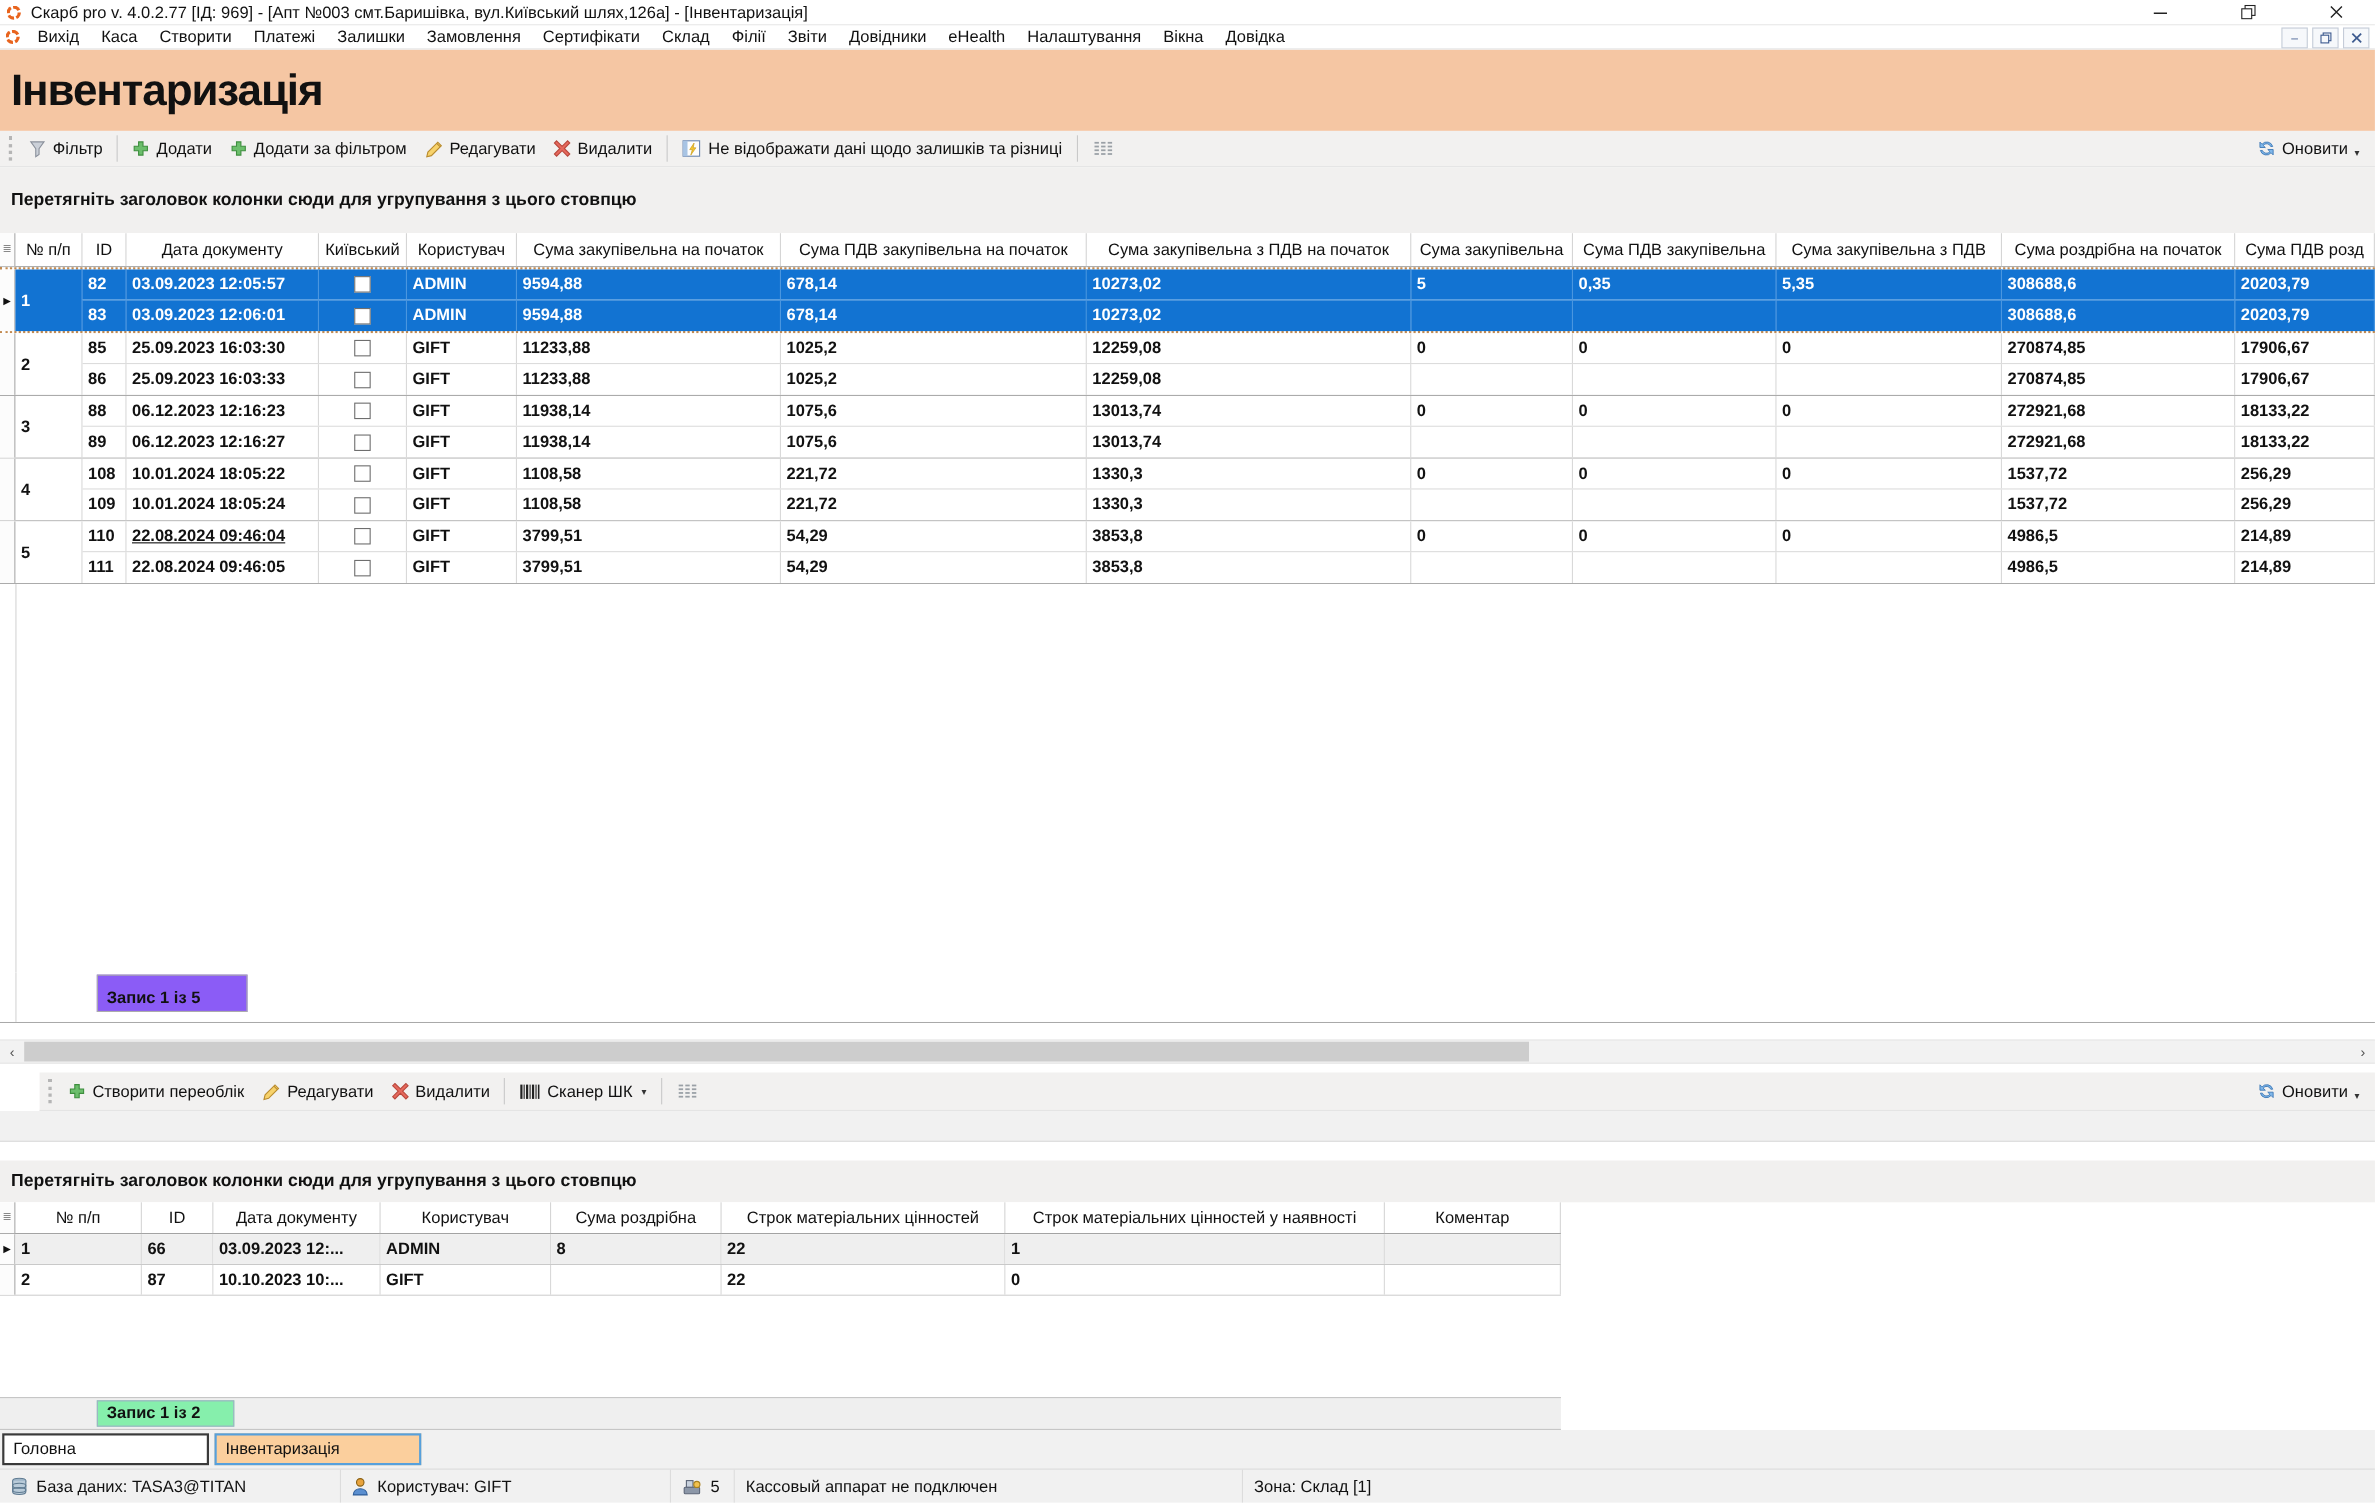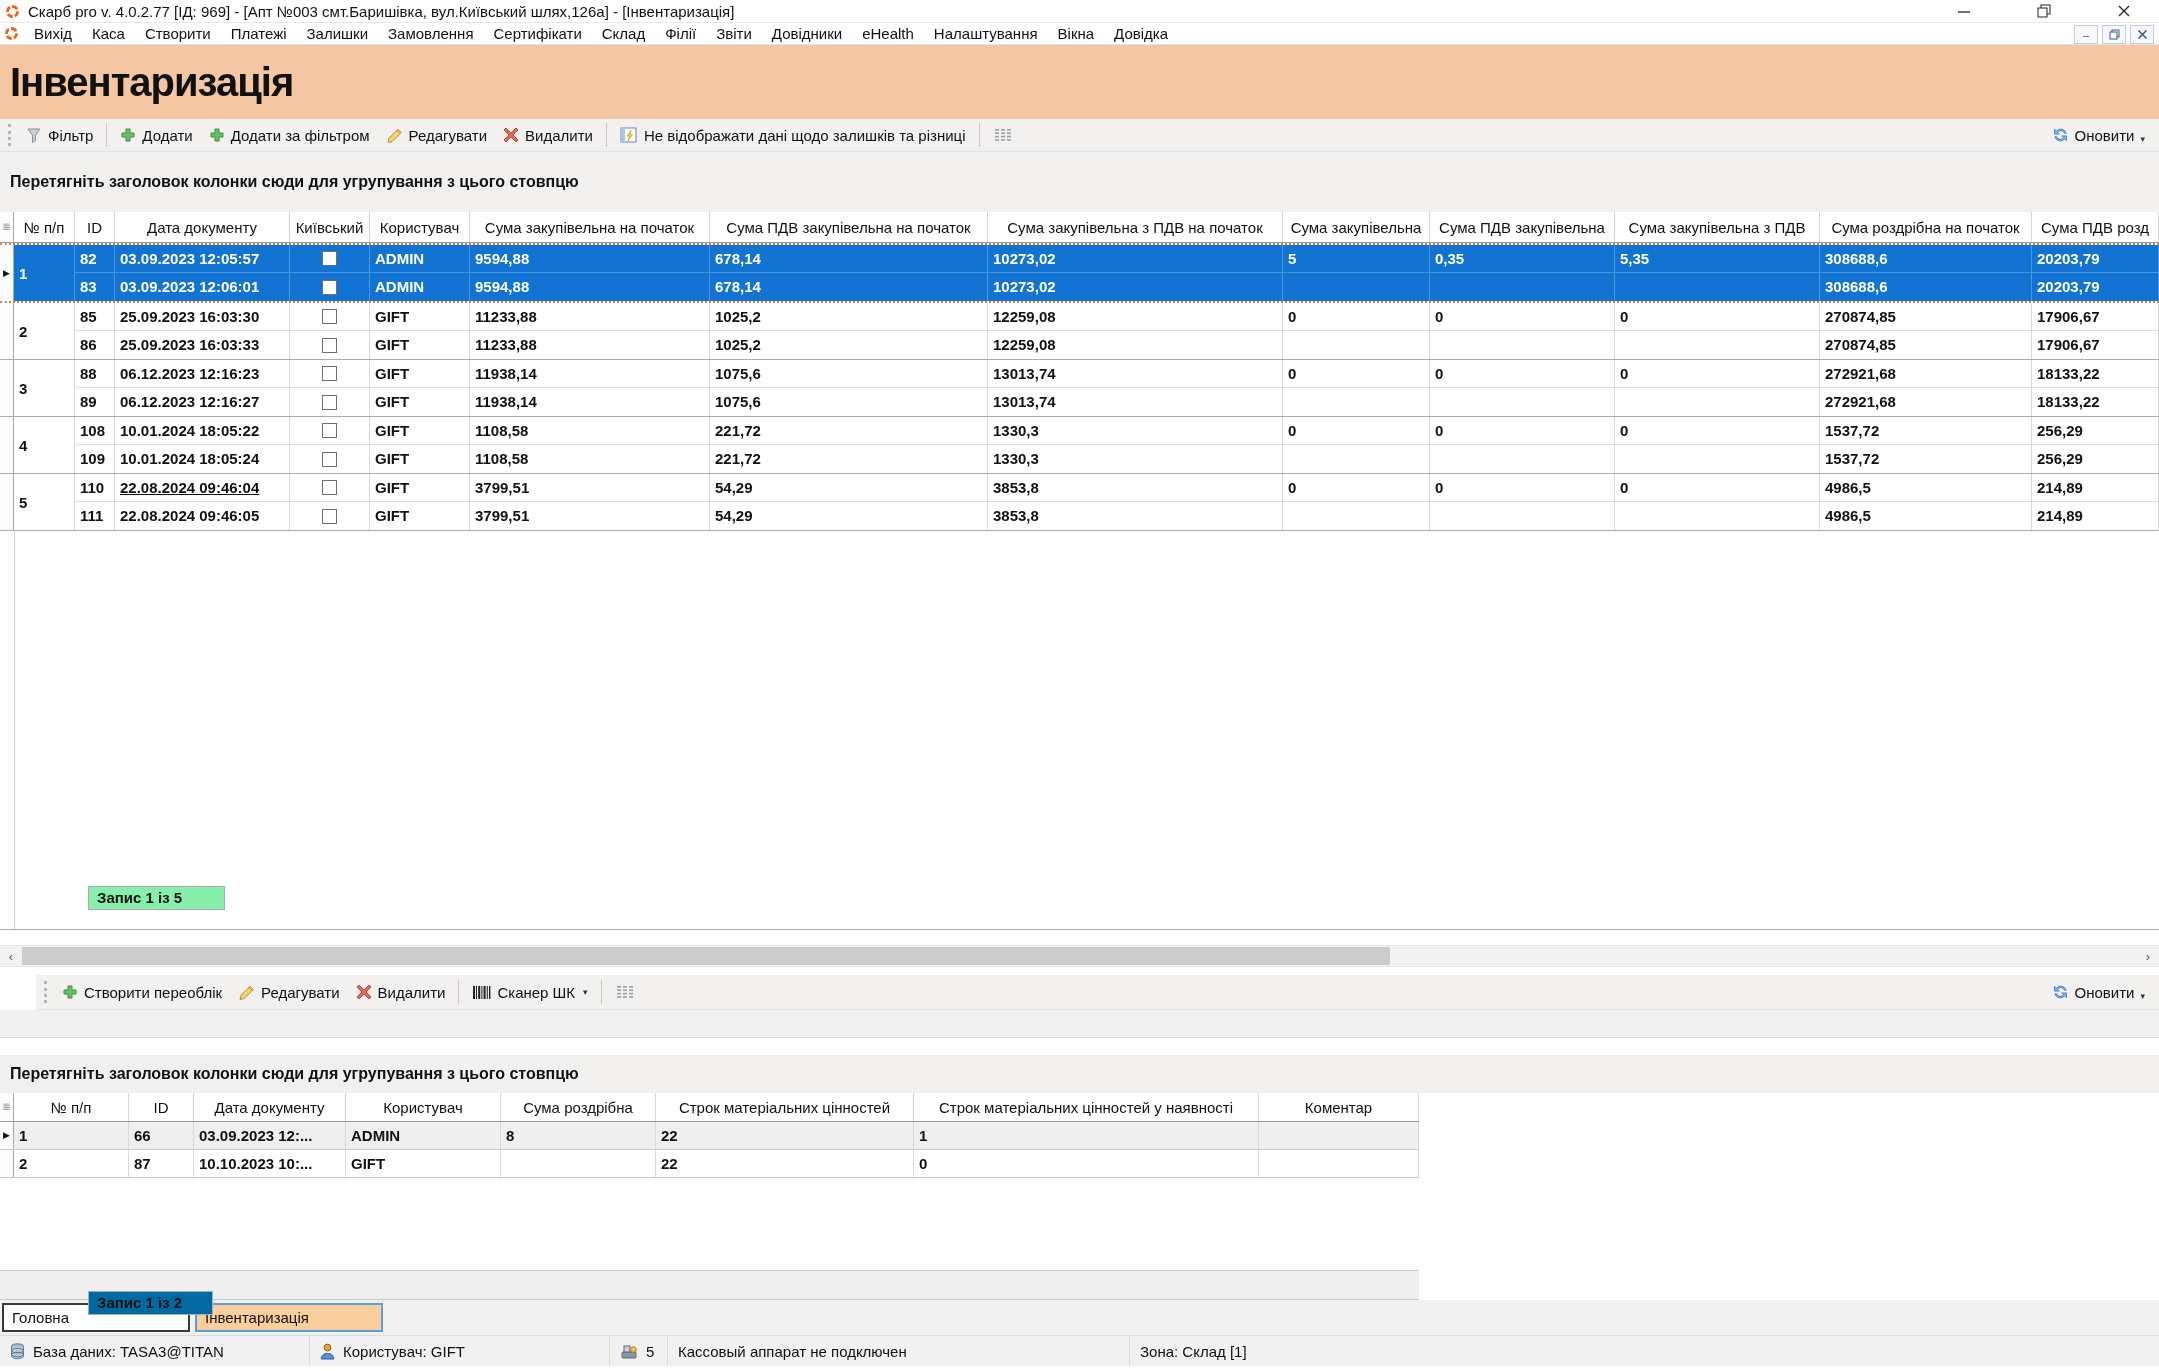--- a/index.html
+++ b/index.html
@@ -57,37 +57,37 @@
   .cell { flex:none; font-size:15px; font-weight:bold; padding:5px 0 0 5px; border-right:1px solid #D9D9D9; overflow:hidden; white-space:nowrap; }
   .cb-cell { display:flex; align-items:center; justify-content:center; padding:0; }
   .cb { width:15px; height:15px; background:#fff; border:1px solid #6E6E6E; }
   .arrow { font-size:9px; color:#111; line-height:1; }
   .grp.sel .gnum, .grp.sel .cell { background:#1273D2; color:#fff; border-right-color:#4A96DF; }
   .grp.sel .row { border-bottom-color:#4A96DF; }
   .grp.sel .g-ind { background:#FCFCFC; }
   .g-fill { flex:1; position:relative; background:#fff; }
   .g-fill::before, .g-foot::before { content:""; position:absolute; left:0; top:0; bottom:0; width:14px; border-right:1px solid #D5D5D5; }
   .g-foot { height:45px; flex:none; position:relative; background:#fff; }
-  .statusbox { position:absolute; left:88px; top:2px; background:#86efac; border:1px solid #ACACAC; font-weight:bold; font-size:15px; padding:2px 42px 3px 8px; white-space:nowrap; }
+  .statusbox { position:absolute; left:88px; top:2px; background:#8b5cf6; border:1px solid #ACACAC; font-weight:bold; font-size:15px; padding:12px 42px 3px 8px; white-space:nowrap; }
 
   
   .hscroll { height:22px; margin-top:15px; position:relative; background:#F2F2F2; border-top:1px solid #E6E6E6; border-bottom:1px solid #E6E6E6; }
   .hs-btn { position:absolute; top:0; width:22px; height:100%; display:flex; align-items:center; justify-content:center; color:#555; font-size:13px; }
   .hs-left { left:0; } .hs-right { right:0; }
   .hs-thumb { position:absolute; left:22px; top:1px; height:18px; width:1368px; background:#CDCDCD; }
 
   
   .strip2 { height:28px; background:#F1F1F1; border-bottom:1px solid #DADADA; }
   .gap17 { height:17px; }
   .grid2 { width:1419px; display:flex; flex-direction:column; height:207px; }
   .row2 { display:flex; height:28px; border-bottom:1px solid #C9C9C9; background:#fff; }
   .row2.cur .cell { background:#EFEFEF; }
   .g2-fill { flex:1; position:relative; background:#fff; }
   .g2-foot { height:30px; flex:none; position:relative; background:#EFEFEF; border-top:1px solid #C6C6C6; border-bottom:1px solid #C6C6C6; }
-  .g2-foot .statusbox { top:20px; background:#0369a1; border:1px solid #9FB0C6; padding:2px 30px 3px 8px; }
+  .g2-foot .statusbox { top:2px; background:#86efac; border:1px solid #9FB0C6; padding:2px 30px 3px 8px; }
 
   
   .tabsrow { height:35px; background:#F1F1F1; display:flex; gap:5px; padding:3px 0 0 2px; }
   .tab { height:29px; min-width:188px; background:#fff; border:2px solid #3A3A3A; font-size:15px; display:flex; align-items:center; padding:0 8px; white-space:nowrap; }
   .tab.active { background:#FBCF9D; border:2px solid #56A0DC; }
 
   
   .statusbar { height:31px; background:#F1F1F1; border-top:1px solid #D9D9D9; display:flex; align-items:stretch; font-size:15px; }
   .sb-sec { display:flex; align-items:center; gap:8px; padding:0 10px; border-right:1px solid #DCDCDC; white-space:nowrap; overflow:hidden; flex:none; }
   .sb-db { width:310px; } .sb-user { width:300px; } .sb-five { width:58px; } .sb-cash { width:462px; } .sb-zone { flex:1; border-right:none; }

